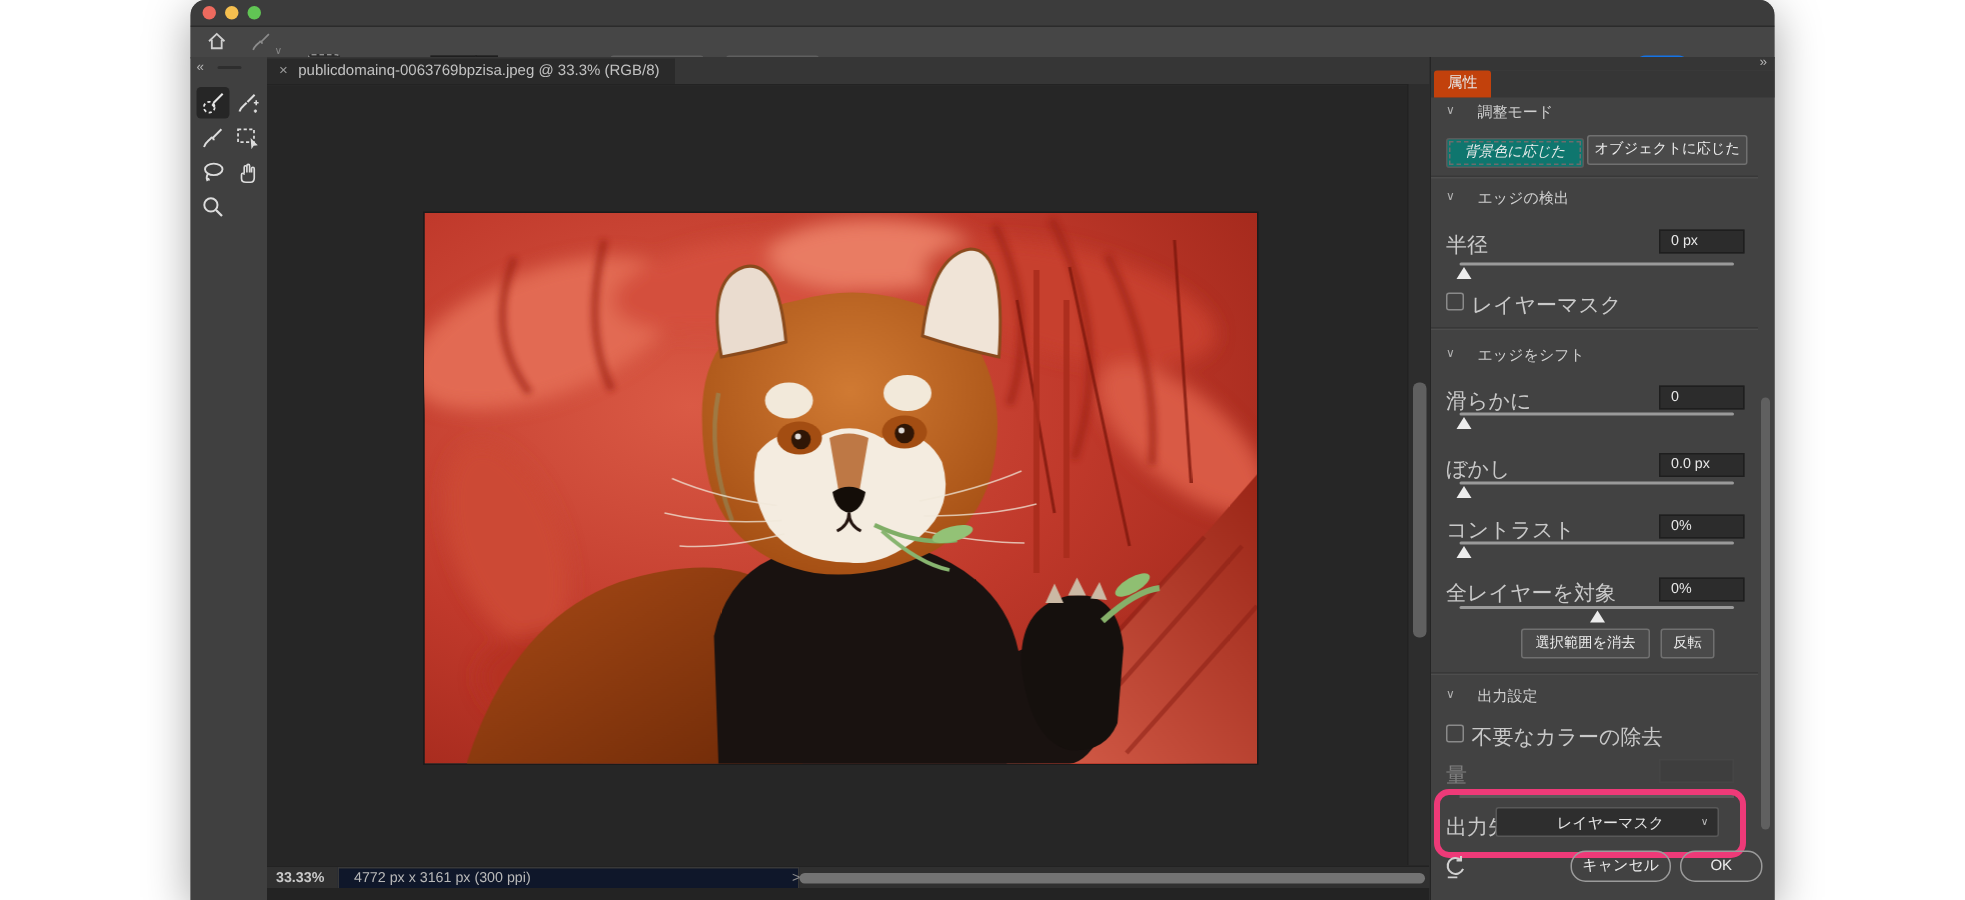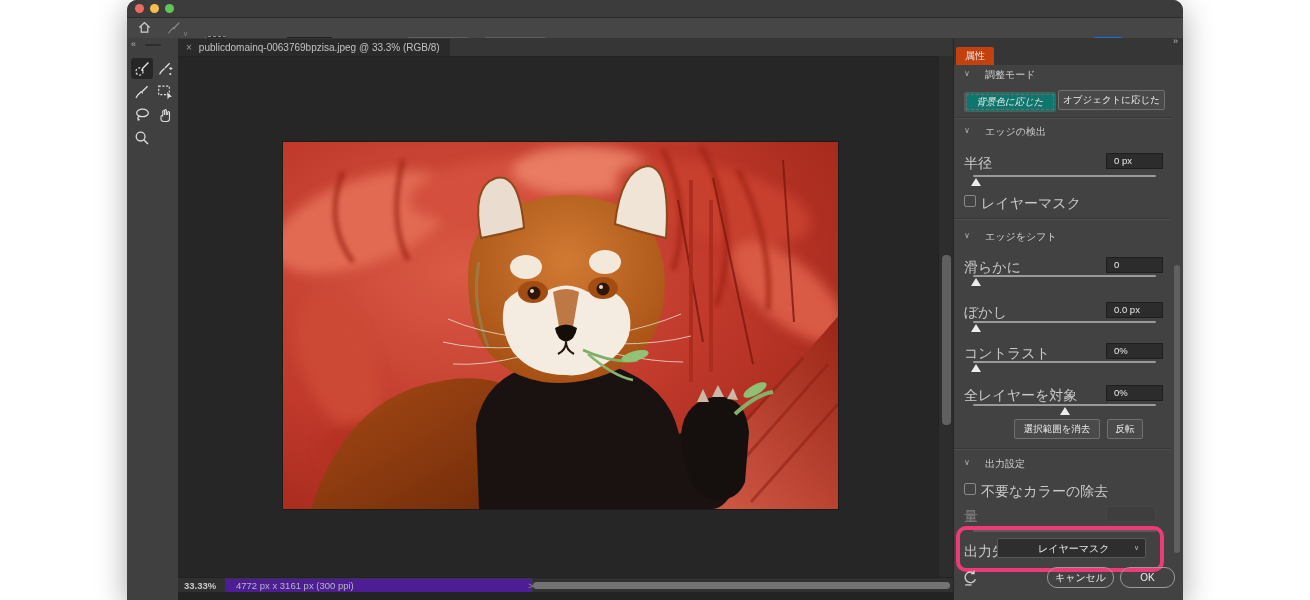--- a/index.html
+++ b/index.html
@@ -258,21 +258,21 @@
         <ellipse cx="352" cy="214" rx="14" ry="5" fill="#93c276" transform="rotate(-15 352 214)"></ellipse>
       </svg>
     </div>
 
     <div class="abs" style="left:760px;top:18px;width:15px;height:521px;background:#2d2d2d;border-left:1px solid #222;">
       <div class="abs scrollthumb" style="left:3px;top:199px;width:9px;height:170px;"></div>
     </div>
 
     <div class="abs statusbar">
       <span class="abs txt" style="left:6px;top:2px;font-weight:bold;">33.33%</span>
-      <span class="abs txt" style="left:47px;top:0;width:296px;height:13px;line-height:13px;background:#4c1d95;border:1px solid #383838;padding-left:10px;color:#b8b8b8;">4772 px x 3161 px (300 ppi)</span>
+      <span class="abs txt" style="left:47px;top:0;width:296px;height:13px;line-height:13px;background:#0f172a;border:1px solid #383838;padding-left:10px;color:#b8b8b8;">4772 px x 3161 px (300 ppi)</span>
       <span class="abs" style="left:350px;top:2px;color:#8d8d8d;">&gt;</span>
       <div class="abs" style="left:355px;top:4px;width:417px;height:7px;background:#8a8a8a;opacity:.75;border-radius:4px;"></div>
     </div>
     <div class="abs bstrip"></div>
   </div>
 
   <div class="abs panel">
     <div class="abs ptop">
       <span class="abs" style="right:6px;top:-2px;font-size:9px;color:#b5b5b5;">»</span>
     </div>

